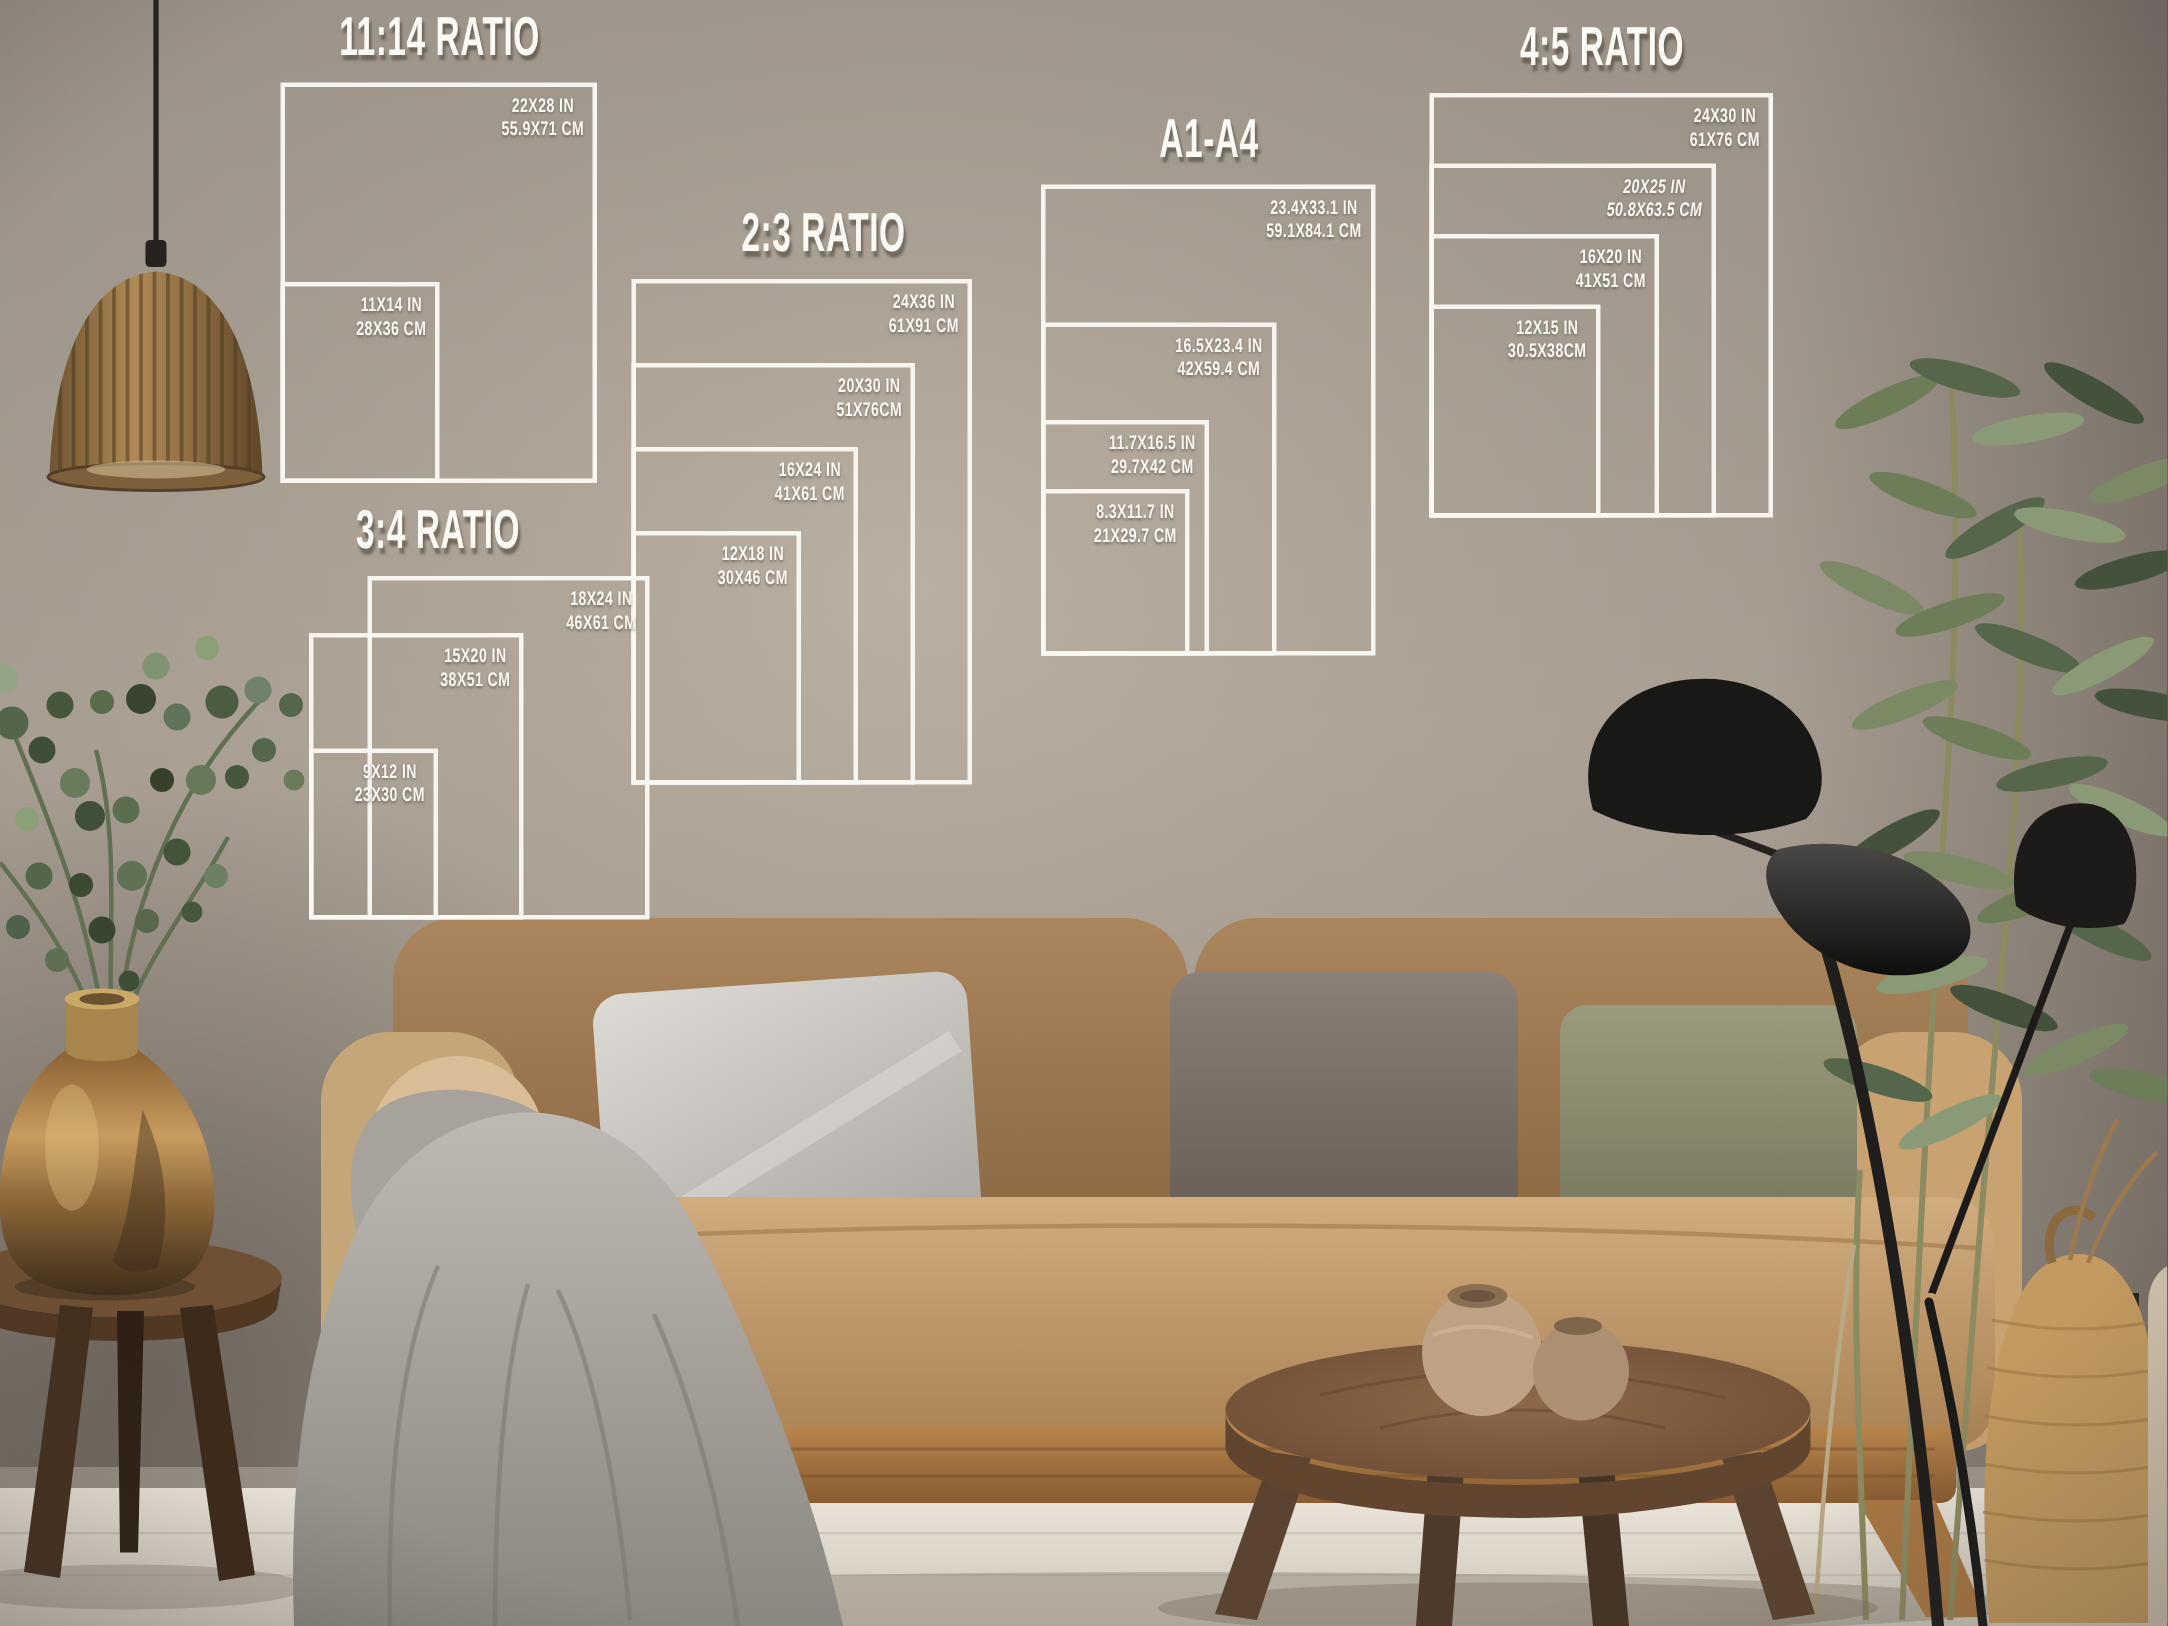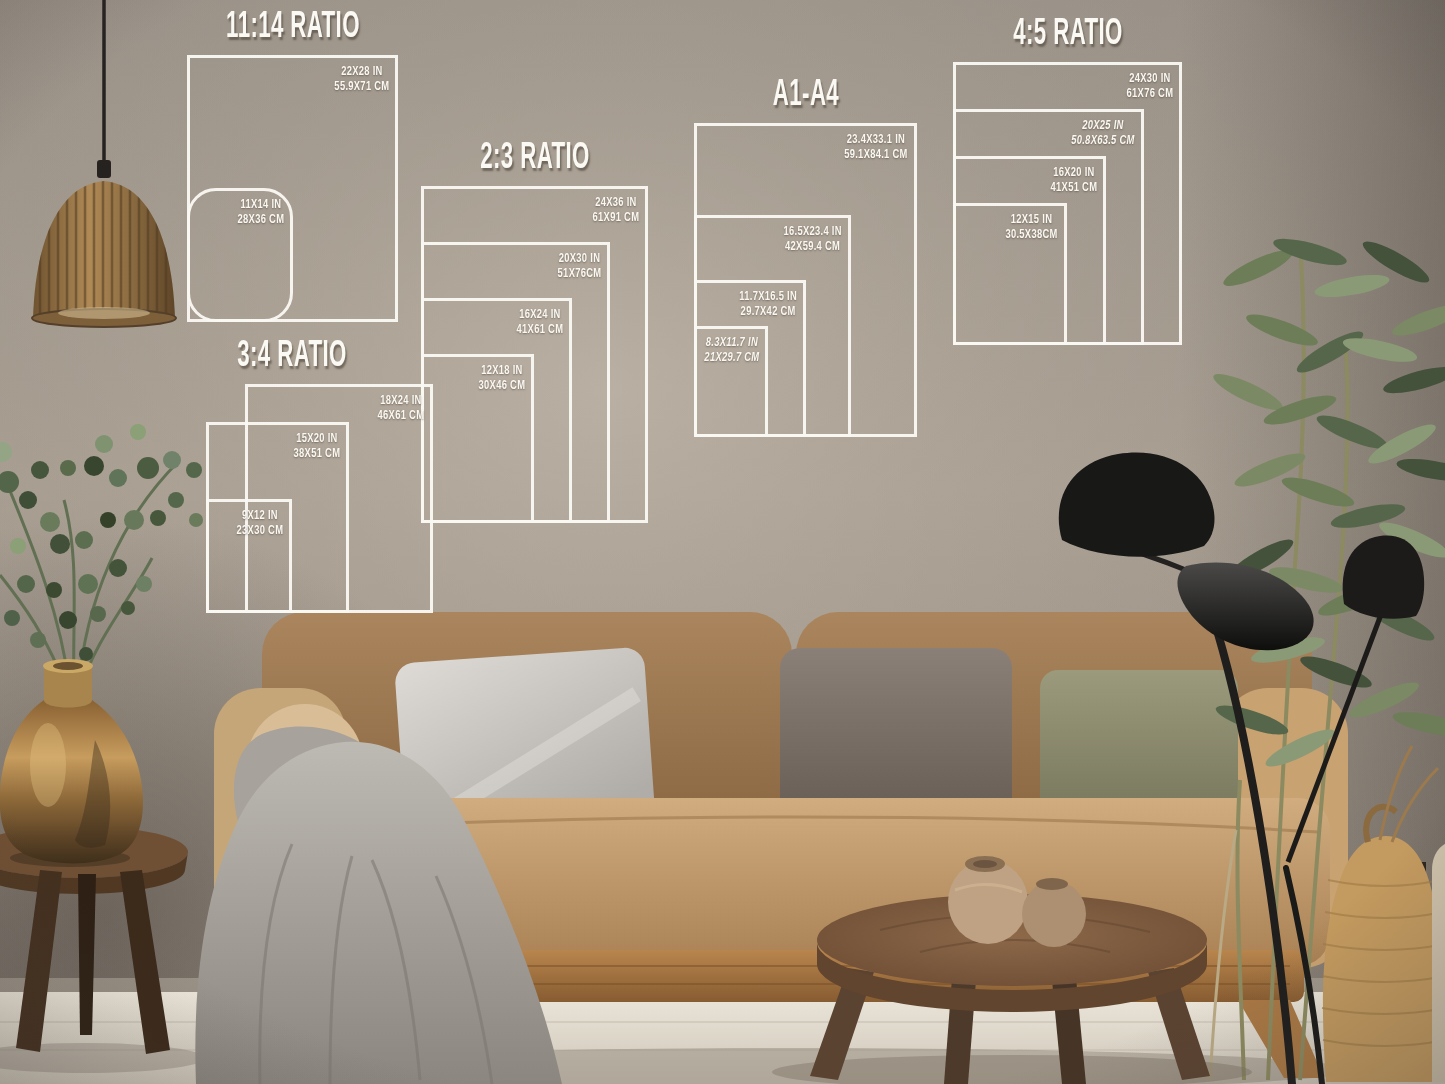--- a/index.html
+++ b/index.html
@@ -22,21 +22,21 @@
   }
   .size-label{
     position:absolute;top:5px;right:6px;color:#faf8f2;font-weight:bold;
     font-size:12.5px;line-height:1.2;text-align:center;white-space:nowrap;
     transform:scale(0.75,1.05);transform-origin:top right;letter-spacing:.4px;
     text-shadow:0 1px 2px rgba(66,56,45,0.5);
   }
   .size-label span{display:block;}
   
   #d0{left:187px;top:55px;width:211px;height:267px;}
-  #d1{left:421px;top:186px;width:227px;height:337px;}
+  #d1{left:421px;top:186px;width:227px;height:337px;padding-left:28px;}
   #d2{left:206px;top:384px;width:172px;height:229px;}
   #d3{left:694px;top:123px;width:223px;height:314px;}
   #d4{left:953px;top:62px;width:229px;height:283px;}
 </style>
 </head>
 <body>
 
 <div class="stage">
 
   <svg class="scene" viewBox="0 0 1445 1084" preserveAspectRatio="none" aria-hidden="true">
@@ -327,21 +327,21 @@
   </svg>
 
   <section class="diagram" id="d0">
     <h2 class="diagram-title">11:14 RATIO</h2>
     <div class="frame" style="width:211px;height:267px;">
       <div class="size-label">
         <span>22X28 IN</span>
         <span>55.9X71 CM</span>
       </div>
     </div>
-    <div class="frame" style="width:106px;height:134px;border-radius:29px;">
+    <div class="frame" style="width:106px;height:134px;">
       <div class="size-label">
         <span>11X14 IN</span>
         <span>28X36 CM</span>
       </div>
     </div>
   </section>
 
   <section class="diagram" id="d1">
     <h2 class="diagram-title">2:3 RATIO</h2>
     <div class="frame" style="width:227px;height:337px;">
@@ -405,21 +405,21 @@
         <span>16.5X23.4 IN</span>
         <span>42X59.4 CM</span>
       </div>
     </div>
     <div class="frame" style="width:112px;height:157px;">
       <div class="size-label">
         <span>11.7X16.5 IN</span>
         <span>29.7X42 CM</span>
       </div>
     </div>
-    <div class="frame" style="width:74px;height:111px;font-style:italic;">
+    <div class="frame" style="width:99px;height:111px;">
       <div class="size-label">
         <span>8.3X11.7 IN</span>
         <span>21X29.7 CM</span>
       </div>
     </div>
   </section>
 
   <section class="diagram" id="d4">
     <h2 class="diagram-title">4:5 RATIO</h2>
     <div class="frame" style="width:229px;height:283px;">

